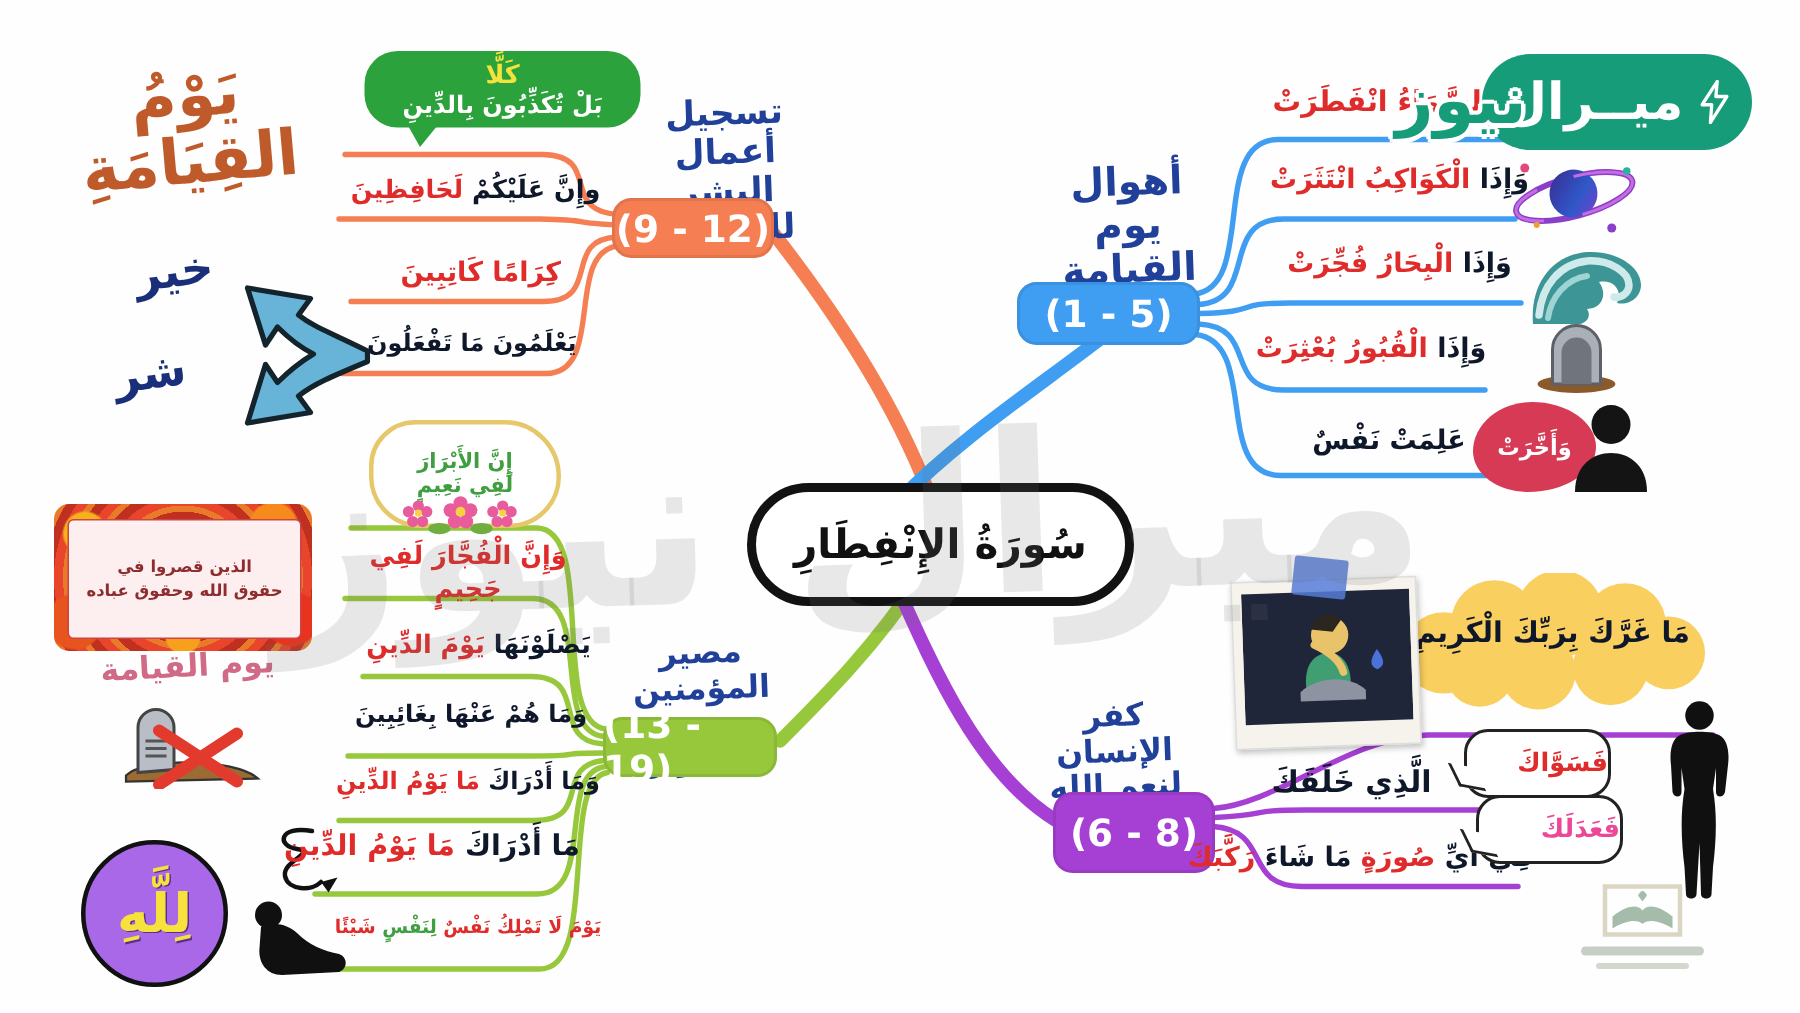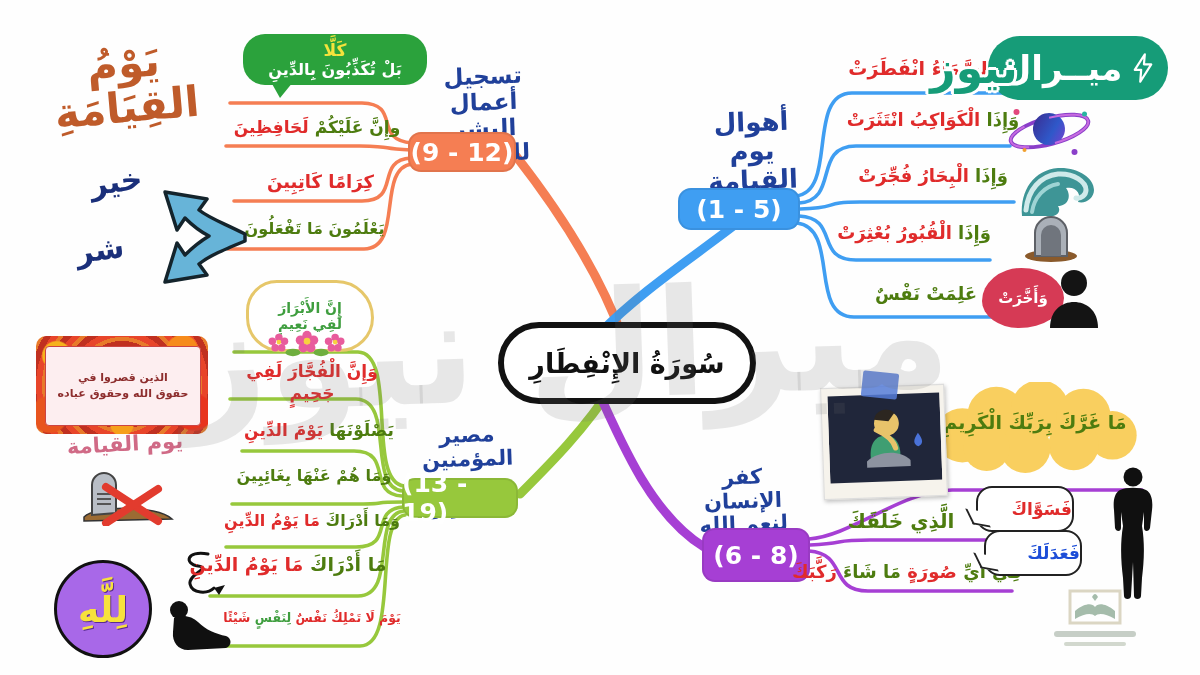--- a/index.html
+++ b/index.html
@@ -2,21 +2,21 @@
 <html lang="ar"><head>
 <meta charset="utf-8">
 <style>
   html,body{margin:0;padding:0;background:#ffffff;}
   .stage{position:relative;width:1200px;height:675px;background:#fefefe;overflow:hidden;
          font-family:"DejaVu Sans",sans-serif;}
   .abs{position:absolute;}
   .links{position:absolute;left:0;top:0;z-index:1;}
   .ar{font-family:"DejaVu Sans",sans-serif;direction:rtl;font-weight:700;}
   .t-red{color:#e02b2b;}
-  .t-black{color:#4d7c0f;}
+  .t-black{color:#0f172a;}
   .t-green{color:#3f9e3f;}
   .verse{font-size:18px;text-align:center;line-height:1.3;z-index:5;}
   .blabel{color:#20409a;text-align:center;font-size:24px;line-height:1.12;z-index:5;transform:rotate(-2deg);}
   .range-node{display:flex;align-items:center;justify-content:center;direction:ltr;
               color:#fff;font-weight:700;font-size:25px;border-radius:13px;z-index:5;
               box-shadow:inset 0 0 0 2px rgba(0,0,0,.08);}
   .stadium{display:flex;align-items:center;justify-content:center;background:#fff;border:6px solid #121212;
            border-radius:46px;z-index:6;font-size:27px;font-weight:700;color:#111;}
   .deco-callig{color:#bf5b2a;font-weight:800;text-align:center;z-index:4;}
   .bubble-green{background:#2ba23c;border-radius:22px;color:#fff;text-align:center;z-index:6;padding:6px 8px;}
@@ -340,21 +340,21 @@
     <span class="t-black">فِي أَيِّ</span>
     <span class="t-red">صُورَةٍ</span>
     <span class="t-black">مَا شَاءَ</span>
     <span class="t-red">رَكَّبَكَ</span>
   </div>
   <div class="abs speech ar" style="left:976px;top:486px;width:94px;height:42px;">
     <span class="t-red" style="font-size:17px;">فَسَوَّاكَ</span>
     <div class="tail"></div>
   </div>
   <div class="abs speech ar" style="left:984px;top:530px;width:94px;height:42px;">
-    <span style="color:#1d4ed8;font-size:17px;">فَعَدَلَكَ</span>
+    <span style="color:#ec4899;font-size:17px;">فَعَدَلَكَ</span>
     <div class="tail"></div>
   </div>
   <div class="abs" style="left:1096px;top:466px;width:74px;height:138px;z-index:5;">
     <svg viewBox="0 0 74 138" width="74" height="138">
         <g fill="#101010">
       <circle cx="37" cy="11" r="9.5"></circle>
       <path d="M24 24 C 30 21 44 21 50 24 C 56 27 57 36 56 44 L 54 62 C 53 66 48 66 48 62 L 48 46 L 46 60 C 49 78 48 96 46 112 L 45 130 C 45 134 38 134 38 130 L 37 96 L 35 130 C 35 134 28 134 28 130 L 27 112 C 25 96 24 78 27 60 L 25 46 L 25 62 C 25 66 20 66 19 62 L 18 44 C 17 36 18 27 24 24 Z"></path>
     </g>
       </svg>
   </div>

